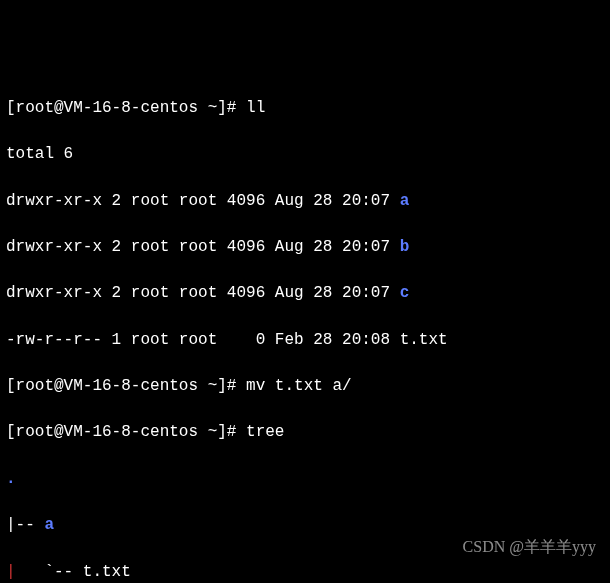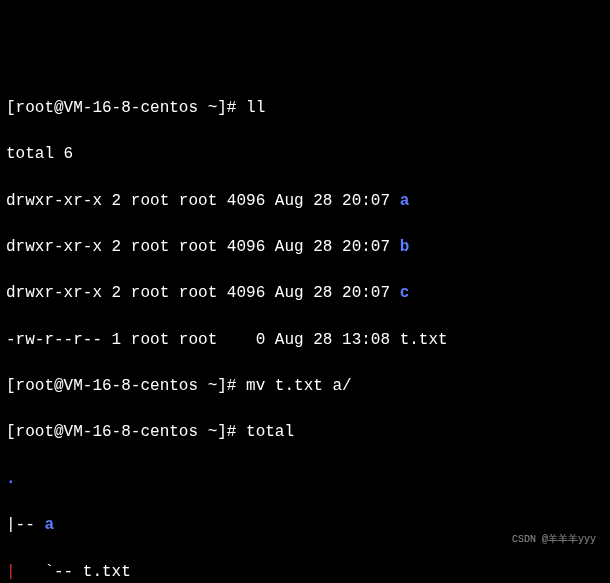--- a/index.html
+++ b/index.html
@@ -25,41 +25,41 @@
     }
     .dir {
       color: #5c7cff;
       font-weight: bold;
     }
     .tree-red {
       color: #cc3333;
     }
     .watermark {
       position: absolute;
-      bottom: 36px;
+      bottom: 25px;
       right: 14px;
       color: rgba(255,255,255,0.55);
-      font-size: 10px;
-      font-family: Liberation Mono, monospace;
+      font-size: 16px;
+      font-family: Liberation Serif, serif;
       white-space: normal;
     }
   </style>
 </head>
 <body>
 
 
 
 <span class="line"><span>[root@VM-16-8-centos ~]#</span> <span>ll</span></span>
 <span class="line">total 6</span>
 <span class="line"><span>drwxr-xr-x 2 root root 4096 Aug 28 20:07 </span><span class="dir">a</span></span>
 <span class="line"><span>drwxr-xr-x 2 root root 4096 Aug 28 20:07 </span><span class="dir">b</span></span>
 <span class="line"><span>drwxr-xr-x 2 root root 4096 Aug 28 20:07 </span><span class="dir">c</span></span>
-<span class="line">-rw-r--r-- 1 root root    0 Aug 28 13:08 t.txt</span>
+<span class="line">-rw-r--r-- 1 root root    0 Feb 28 20:08 t.txt</span>
 <span class="line"><span>[root@VM-16-8-centos ~]#</span> <span>mv t.txt a/</span></span>
-<span class="line"><span>[root@VM-16-8-centos ~]#</span> <span>total</span></span>
+<span class="line"><span>[root@VM-16-8-centos ~]#</span> <span>tree</span></span>
 <span class="line"><span class="dir">.</span></span>
 <span class="line"><span>|-- </span><span class="dir">a</span></span>
 <span class="line"><span class="tree-red">|   </span><span>`-- t.txt</span></span>
 
 
 
 
 
 
 

